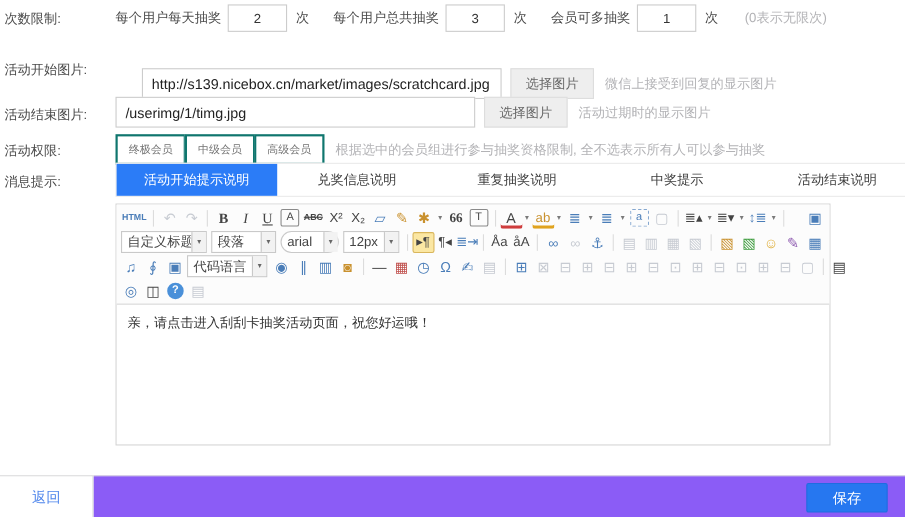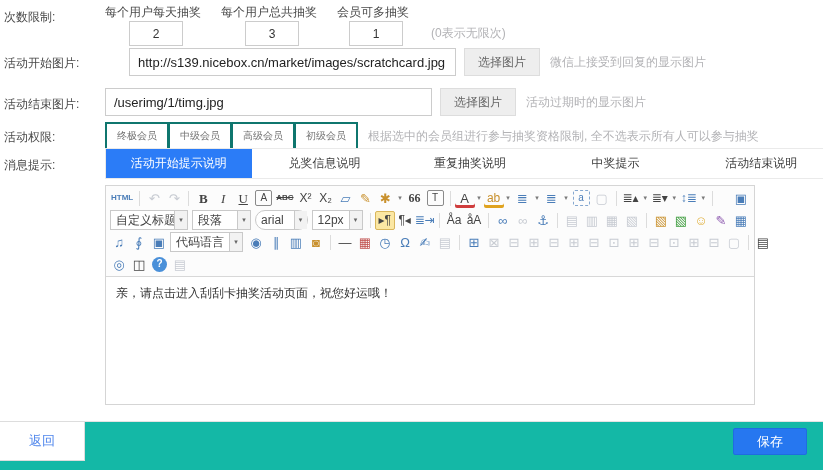--- a/index.html
+++ b/index.html
@@ -9,21 +9,21 @@
     background:#fff; color:#333;
     font-family:"Liberation Sans","DejaVu Sans",sans-serif; font-size:12px;
   }
   .flabel { position:absolute; left:4px; color:#4a4a4a; }
   .fcontent { position:absolute; left:105px; display:flex; align-items:center; }
 
   .num-input { width:54px; height:25px; border:1px solid #ccc; text-align:center;
     font-size:12px; color:#333; font-family:inherit; outline:none; }
   .unit { margin:0 8px 0 8px; color:#4a4a4a; }
   .grp-label { color:#4a4a4a; margin-right:6px; }
-  .grp { display:flex; align-items:center; margin-right:14px;flex-direction:column; }
+  .grp { display:flex; align-items:center; margin-right:14px; }
   .hint { color:#b3b3b6; margin-left:10px; white-space:nowrap; }
 
   .url-input { width:327px; height:28px; border:1px solid #ccc; padding:0 8px;
     font-size:13px; color:#222; font-family:inherit; outline:none; }
   .choose-btn { height:28px; padding:0 13px; margin-left:8px; background:#eee;
     border:1px solid #ddd; color:#666; font-size:12px; font-family:inherit; cursor:pointer; }
 
   .member-btn { height:28px; min-width:64px; padding:0 10px; background:#fff;
     border:2px solid #0f766e; color:#737373; font-size:10px; font-family:inherit;
     margin-left:-1px; cursor:pointer; }
@@ -60,21 +60,21 @@
   .caret { font-size:7px; color:#7a7a7a; width:9px; cursor:pointer; display:inline-flex;
     justify-content:center; }
   .tspacer { flex:1; }
   .tsel { height:20px; border:1px solid #c9c9c9; background:#fff; display:inline-flex;
     align-items:center; margin:0 3px 0 1px; color:#444; cursor:pointer; }
   .tsel .lbl { padding:0 5px; flex:1; overflow:hidden; white-space:nowrap; }
   .tsel .arr { width:13px; height:100%; border-left:1px solid #c9c9c9; display:flex;
     align-items:center; justify-content:center; font-size:7px; color:#666; background:#f2f2f2; }
   .ed-content { padding:8px 10px; color:#333; height:130px; cursor:text; }
 
-  .footer { position:absolute; left:0; right:0; bottom:0; height:49px; background:#14b8a6;
+  .footer { position:absolute; left:0; right:0; bottom:0; height:38px; background:#8b5cf6;
     border-top:1px solid #e3e3e3; }
   .back-btn { position:absolute; left:-1px; top:-1px; width:86px; height:40px; background:#fff;
     border:1px solid #ddd; color:#4f86ec; font-size:13px; font-family:inherit; cursor:pointer; }
   .save-btn { position:absolute; right:16px; top:6px; width:74px; height:27px; background:#2677f0;
     border:1px solid #1f6ce0; border-radius:2px; color:#fff; font-size:13px;
     font-family:inherit; cursor:pointer; }
 </style>
 </head>
 <body>
 
@@ -92,40 +92,39 @@
   </div>
   <div class="grp">
     <span class="grp-label">会员可多抽奖</span>
     <input class="num-input" value="1" style="">
     <span class="unit">次</span>
   </div>
   <span class="hint" style="margin-left:2px;">(0表示无限次)</span>
 </div>
 
 <div class="flabel" style="top:55px;">活动开始图片:</div>
-<div class="fcontent" style="top:48px;padding-left:24px;">
+<div class="fcontent" style="top:62px;padding-left:24px;">
   <input class="url-input" value="http://s139.nicebox.cn/market/images/scratchcard.jpg" style="">
   <button class="choose-btn">选择图片</button>
   <span class="hint">微信上接受到回复的显示图片</span>
 </div>
 
 <div class="flabel" style="top:96px;">活动结束图片:</div>
 <div class="fcontent" style="top:88px;">
   <input class="url-input" value="/userimg/1/timg.jpg" style="">
   <button class="choose-btn">选择图片</button>
   <span class="hint">活动过期时的显示图片</span>
 </div>
 
 <div class="flabel" style="top:129px;">活动权限:</div>
 <div class="fcontent" style="top:122px;">
   <div id="member-group" style="display:flex;">
       <button class="member-btn">终极会员</button>
       <button class="member-btn">中级会员</button>
       <button class="member-btn">高级会员</button>
-      <button class="member-btn">初级会员</button>
     </div>
   <span class="hint">根据选中的会员组进行参与抽奖资格限制, 全不选表示所有人可以参与抽奖</span>
 </div>
 
 <div class="flabel" style="top:157px;">消息提示:</div>
 <div class="tabbar" id="tabbar">
     <div class="tab active">活动开始提示说明</div>
     <div class="tab">兑奖信息说明</div>
     <div class="tab">重复抽奖说明</div>
     <div class="tab">中奖提示</div>

